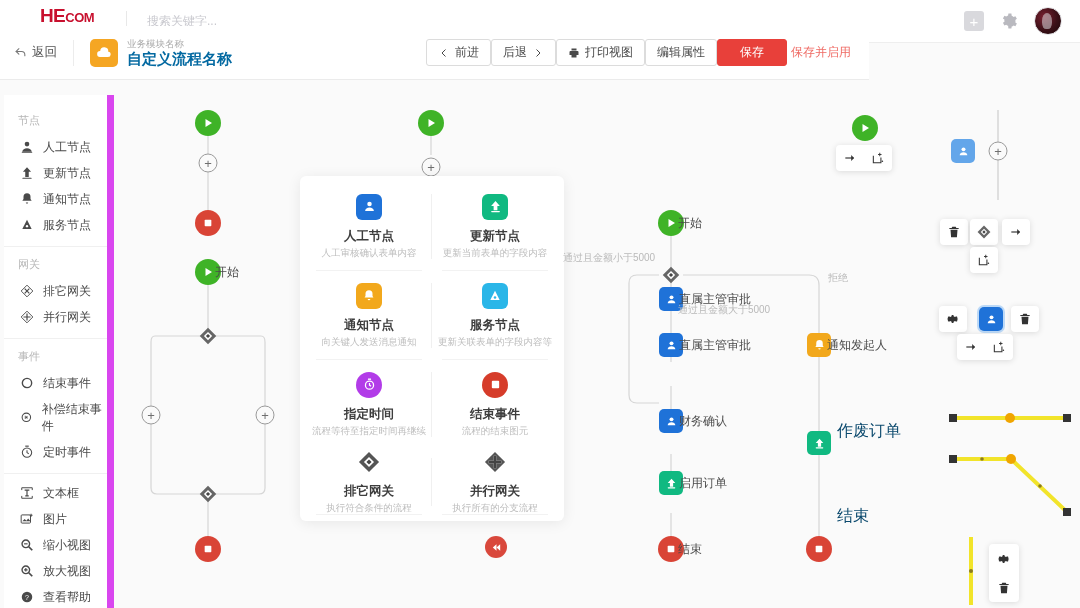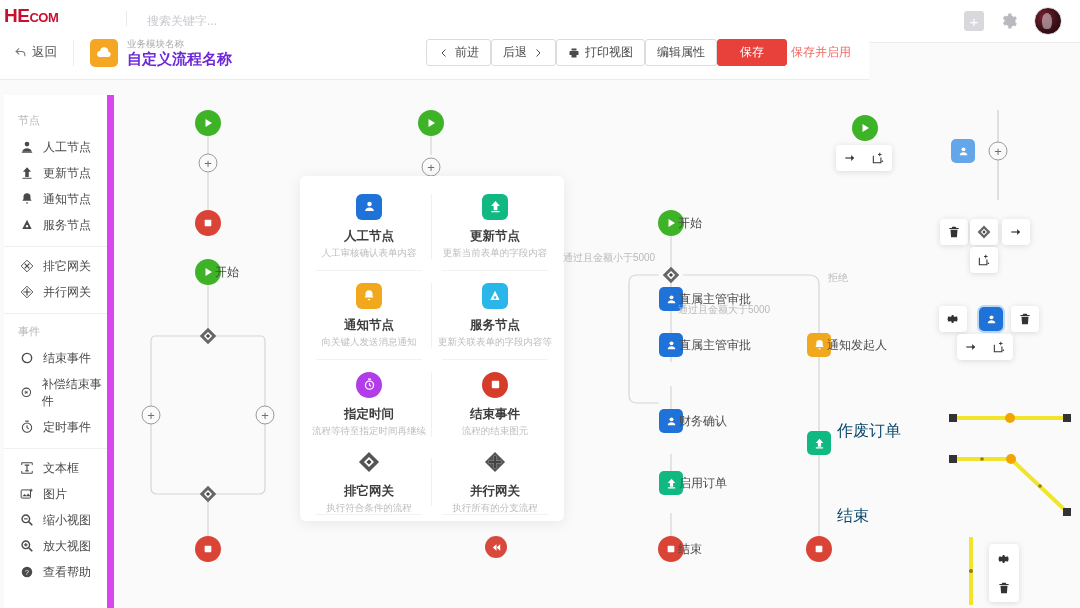--- a/index.html
+++ b/index.html
@@ -11,21 +11,21 @@
     -webkit-font-smoothing: antialiased;
   }
   #app { position: relative; width: 1080px; height: 608px; background: #fafafa; }
 
   
   .topbar {
     position: absolute; left: 0; top: 0; width: 1080px; height: 42px;
     background: #ffffff; border-bottom: 1px solid #eeeeee;
     display: flex; align-items: center;
   }
-  .logo-wrap { width: 118px; padding-left: 4px; box-sizing: border-box; }
+  .logo-wrap { width: 118px; padding-left: 16px; box-sizing: border-box; text-align: center; }
   .logo-main { font-size: 19px; font-weight: bold; color: #c8102e; letter-spacing: -0.5px; line-height: 19px; }
   .logo-main .he { color: #c8102e; }
   .logo-main .com { font-size: 13px; }
   .logo-sub { font-size: 5.5px; color: #b05b5b; letter-spacing: 0.4px; line-height: 8px; margin-top: 1px; }
   .topbar-divider { width: 1px; height: 20px; background: #e8e8e8; margin: 0 18px 0 8px; }
   .search-input {
     border: none; outline: none; background: transparent;
     font-size: 12px; color: #333; width: 240px;
     font-family: "Liberation Sans", sans-serif;
   }
@@ -56,21 +56,21 @@
   }
   .back-btn { display: flex; align-items: center; gap: 5px; padding-left: 14px; color: #555; font-size: 12.5px; cursor: pointer; }
   .back-arrow { width: 13px; height: 13px; color: #777; }
   .subbar-divider { width: 1px; height: 26px; background: #ececec; margin: 0 16px; }
   .module-badge {
     width: 28px; height: 28px; border-radius: 5px; background: #f5a623;
     display: flex; align-items: center; justify-content: center; margin-right: 9px;
   }
   .module-texts { display: flex; flex-direction: column; justify-content: flex-start; }
   .module-small { font-size: 9.5px; color: #aaa; line-height: 12px; }
-  .module-title { font-size: 15px; color: #6d28d9; font-weight: bold; line-height: 18px; }
+  .module-title { font-size: 15px; color: #0369a1; font-weight: bold; line-height: 18px; }
   .subbar-right { margin-left: auto; display: flex; align-items: center; padding-right: 14px; }
   .btn {
     height: 25px; border: 1px solid #dcdcdc; border-radius: 3px; background: #fff;
     font-size: 12px; color: #4a4a4a; padding: 0 11px;
     display: flex; align-items: center; gap: 5px; cursor: pointer;
     font-family: "Liberation Sans", sans-serif;
   }
   .btn svg { width: 12px; height: 12px; }
   .btn-primary { background: #e8403a; border-color: #e8403a; color: #fff; padding: 0 22px; }
   .btn-link { border: none; background: transparent; color: #ef6a63; padding: 0 4px; }
@@ -268,20 +268,21 @@
           <svg viewBox="0 0 24 24" fill="currentColor">
               <path d="M12 3l8 16H4z"></path>
               <circle cx="12" cy="14" r="2" fill="#fff"></circle>
             </svg>
         </span>
         <span class="lp-label">服务节点</span>
       </div>
     </div>
 
     <div class="lp-group">
+      <div class="lp-title">网关</div>
       <div class="lp-item">
         <span class="lp-ico">
           <svg viewBox="0 0 24 24" fill="none" stroke="currentColor" stroke-width="1.6">
               <path d="M12 2l10 10-10 10L2 12z"></path>
               <path d="M8 8l8 8M16 8l-8 8" stroke-width="2"></path>
             </svg>
         </span>
         <span class="lp-label">排它网关</span>
       </div>
       <div class="lp-item">

